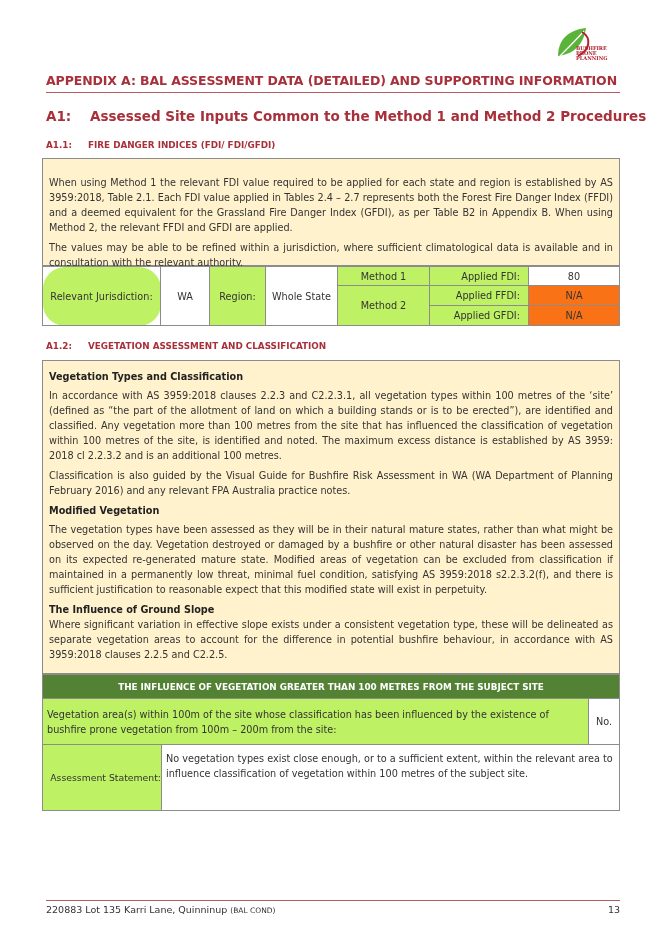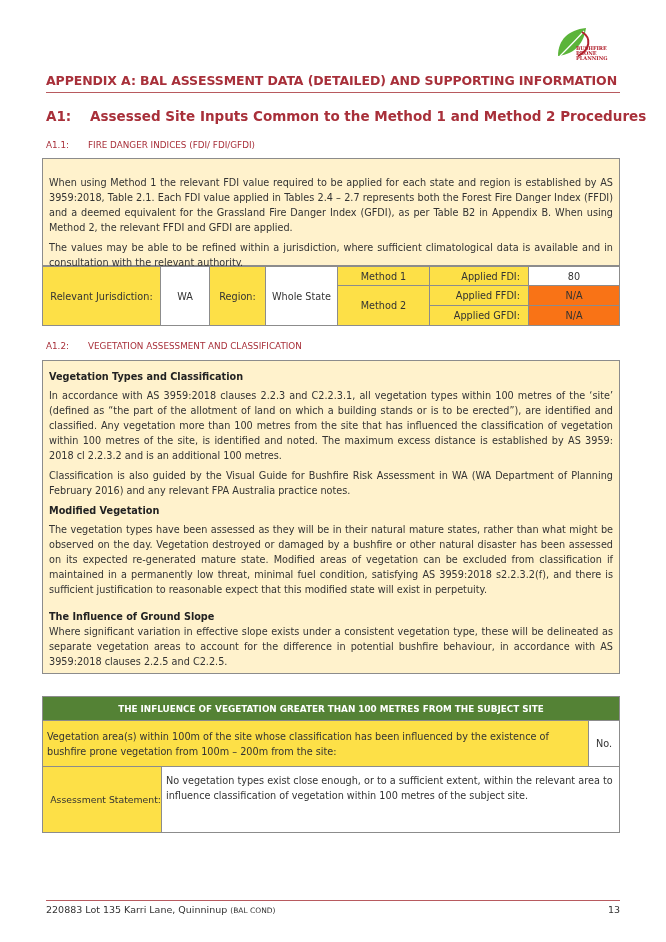--- a/index.html
+++ b/index.html
@@ -4,28 +4,28 @@
 <style>
   html, body { margin: 0; padding: 0; background: #ffffff; }
   body { width: 666px; height: 942px; position: relative; font-family: "DejaVu Sans", sans-serif; color: #3a3a3a; overflow: hidden; }
   .logo { position: absolute; left: 556px; top: 26px; width: 66px; height: 36px; }
   .logo svg { position: absolute; left: 0; top: 0; }
   .logo-text { position: absolute; left: 20px; top: 20px; font-family: "DejaVu Serif", serif; font-size: 5px; line-height: 5px; color: #b1202c; font-weight: bold; }
   .appendix-title { position: absolute; left: 46px; top: 73px; font-size: 12.5px; font-weight: bold; color: #a8303a; letter-spacing: -0.1px; }
   .appendix-rule { position: absolute; left: 46px; top: 92px; width: 574px; height: 1px; background: #b85a5f; }
   .a1-title { position: absolute; left: 46px; top: 108px; font-size: 13.5px; font-weight: bold; color: #a8303a; }
   .a1-title .num { display: inline-block; width: 44px; }
-  .sub-title { position: absolute; left: 46px; font-size: 8.8px; font-weight: normal; color: #a8303a; }
+  .sub-title { position: absolute; left: 46px; font-size: 8.8px; font-weight: bold; color: #a8303a; }
   .sub-title .num { display: inline-block; width: 42px; }
   .box { position: absolute; left: 42px; width: 578px; background: #fff2cc; border: 1px solid #8c8c8c; box-sizing: border-box; }
   .para { font-size: 9.7px; line-height: 15px; text-align: justify; margin: 0; padding: 0 6px; color: #333; }
   .para.bold { font-weight: bold; color: #222; }
   table { border-collapse: collapse; position: absolute; left: 42px; font-size: 9.7px; color: #333; }
   td { border: 1px solid #8c8c8c; text-align: center; padding: 0; }
-  .gray { background: #fde047; }
+  .gray { background: #bef264; }
   .lgray { background: #f97316; }
   .white { background: #ffffff; }
   .right { text-align: right; padding-right: 8px; }
   .green-head { background: #548235; color: #ffffff; font-weight: bold; font-size: 8.8px; text-align: center; }
   .left { text-align: left; padding-left: 4px; }
   .footer-rule { position: absolute; left: 46px; top: 900px; width: 574px; height: 1px; background: #b85a5f; }
   .footer-left { position: absolute; left: 46px; top: 904px; font-size: 9.5px; color: #333; }
   .footer-left small { font-size: 7.5px; }
   .footer-right { position: absolute; right: 46px; top: 904px; font-size: 9.5px; color: #333; }
 </style>
@@ -56,21 +56,21 @@
 </div>
 
 <div class="box" style="top:158px; height:108px; padding-top:16px;">
   <p class="para">When using Method 1 the relevant FDI value required to be applied for each state and region is established by AS 3959:2018, Table 2.1. Each FDI value applied in Tables 2.4 – 2.7 represents both the Forest Fire Danger Index (FFDI) and a deemed equivalent for the Grassland Fire Danger Index (GFDI), as per Table B2 in Appendix B. When using Method 2, the relevant FFDI and GFDI are applied.</p>
   <p class="para" style="margin-top:5px;">The values may be able to be refined within a jurisdiction, where sufficient climatological data is available and in consultation with the relevant authority.</p>
 </div>
 
 <table style="top:266px; width:578px;">
   <tbody>
       <tr style="height:19px;">
-    <td class="gray" rowspan="3" style="width:117px;">Relevant Jurisdiction:</td>
+    <td class="gray" rowspan="3" style="width:117px;border-radius:22px;">Relevant Jurisdiction:</td>
     <td class="white" rowspan="3" style="width:48px;">WA</td>
     <td class="gray" rowspan="3" style="width:55px;">Region:</td>
     <td class="white" rowspan="3" style="width:71px;">Whole State</td>
     <td class="gray" style="width:91px;">Method 1</td>
     <td class="gray right" style="width:90px;">Applied FDI:</td>
     <td class="white">80</td>
   </tr>
   <tr style="height:20px;">
     <td class="gray" rowspan="2">Method 2</td>
     <td class="gray right">Applied FFDI:</td>
@@ -86,25 +86,25 @@
 <div class="sub-title" style="top:341px;">
   <span class="num">A1.2:</span><span>VEGETATION ASSESSMENT AND CLASSIFICATION</span>
 </div>
 
 <div class="box" style="top:360px; height:314px; padding-top:8px;">
   <p class="para bold">Vegetation Types and Classification</p>
   <p class="para" style="margin-top:4px;">In accordance with AS 3959:2018 clauses 2.2.3 and C2.2.3.1, all vegetation types within 100 metres of the ‘site’ (defined as “the part of the allotment of land on which a building stands or is to be erected”), are identified and classified. Any vegetation more than 100 metres from the site that has influenced the classification of vegetation within 100 metres of the site, is identified and noted. The maximum excess distance is established by AS 3959: 2018 cl 2.2.3.2 and is an additional 100 metres.</p>
   <p class="para" style="margin-top:5px;">Classification is also guided by the Visual Guide for Bushfire Risk Assessment in WA (WA Department of Planning February 2016) and any relevant FPA Australia practice notes.</p>
   <p class="para bold" style="margin-top:5px;">Modified Vegetation</p>
   <p class="para" style="margin-top:4px;">The vegetation types have been assessed as they will be in their natural mature states, rather than what might be observed on the day. Vegetation destroyed or damaged by a bushfire or other natural disaster has been assessed on its expected re-generated mature state. Modified areas of vegetation can be excluded from classification if maintained in a permanently low threat, minimal fuel condition, satisfying AS 3959:2018 s2.2.3.2(f), and there is sufficient justification to reasonable expect that this modified state will exist in perpetuity.</p>
-  <p class="para bold" style="margin-top:12px;">The Influence of Ground Slope</p>
+  <p class="para bold" style="margin-top:5px;">The Influence of Ground Slope</p>
   <p class="para" style="margin-top:0;">Where significant variation in effective slope exists under a consistent vegetation type, these will be delineated as separate vegetation areas to account for the difference in potential bushfire behaviour, in accordance with AS 3959:2018 clauses 2.2.5 and C2.2.5.</p>
 </div>
 
-<table style="top:696px; width:578px;">
+<table style="top:674px; width:578px;">
   <tbody>
       <tr style="height:24px;">
     <td class="green-head" colspan="3">THE INFLUENCE OF VEGETATION GREATER THAN 100 METRES FROM THE SUBJECT SITE</td>
   </tr>
   <tr style="height:46px;">
     <td class="gray left" colspan="2" style="width:416px; line-height:15px;">Vegetation area(s) within 100m of the site whose classification has been influenced by the existence of bushfire prone vegetation from 100m – 200m from the site:</td>
     <td class="white">No.</td>
   </tr>
   <tr style="height:66px;">
     <td class="gray" style="width:118px; font-size:9.3px;text-align:right;">Assessment Statement:</td>

